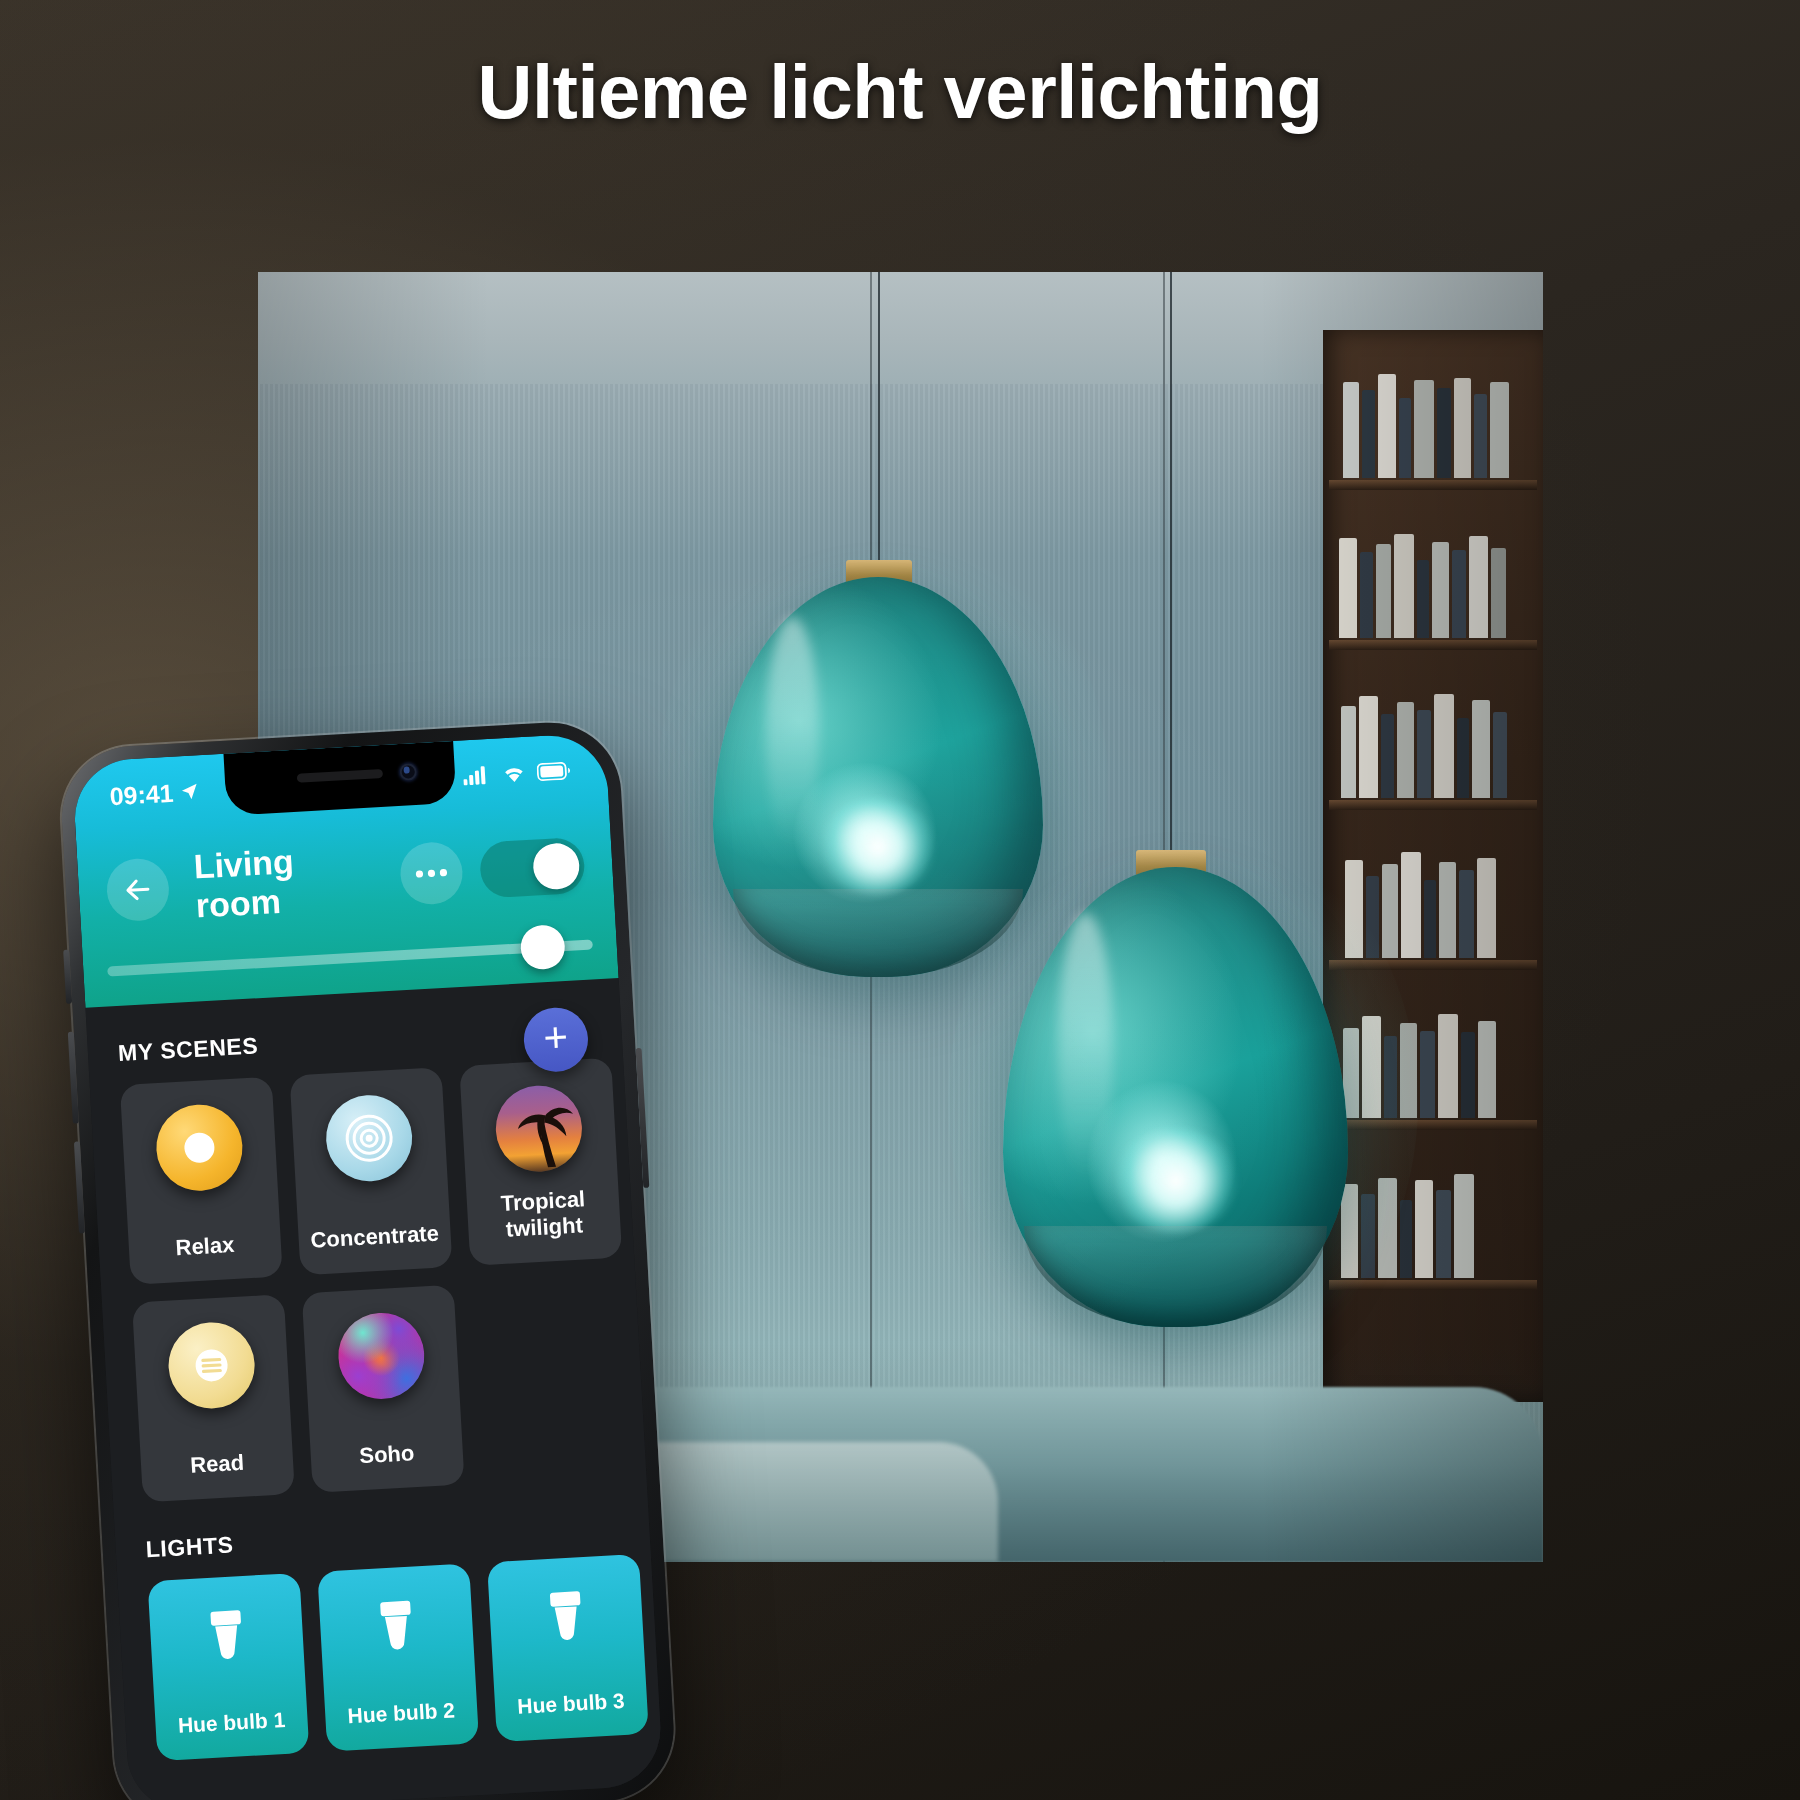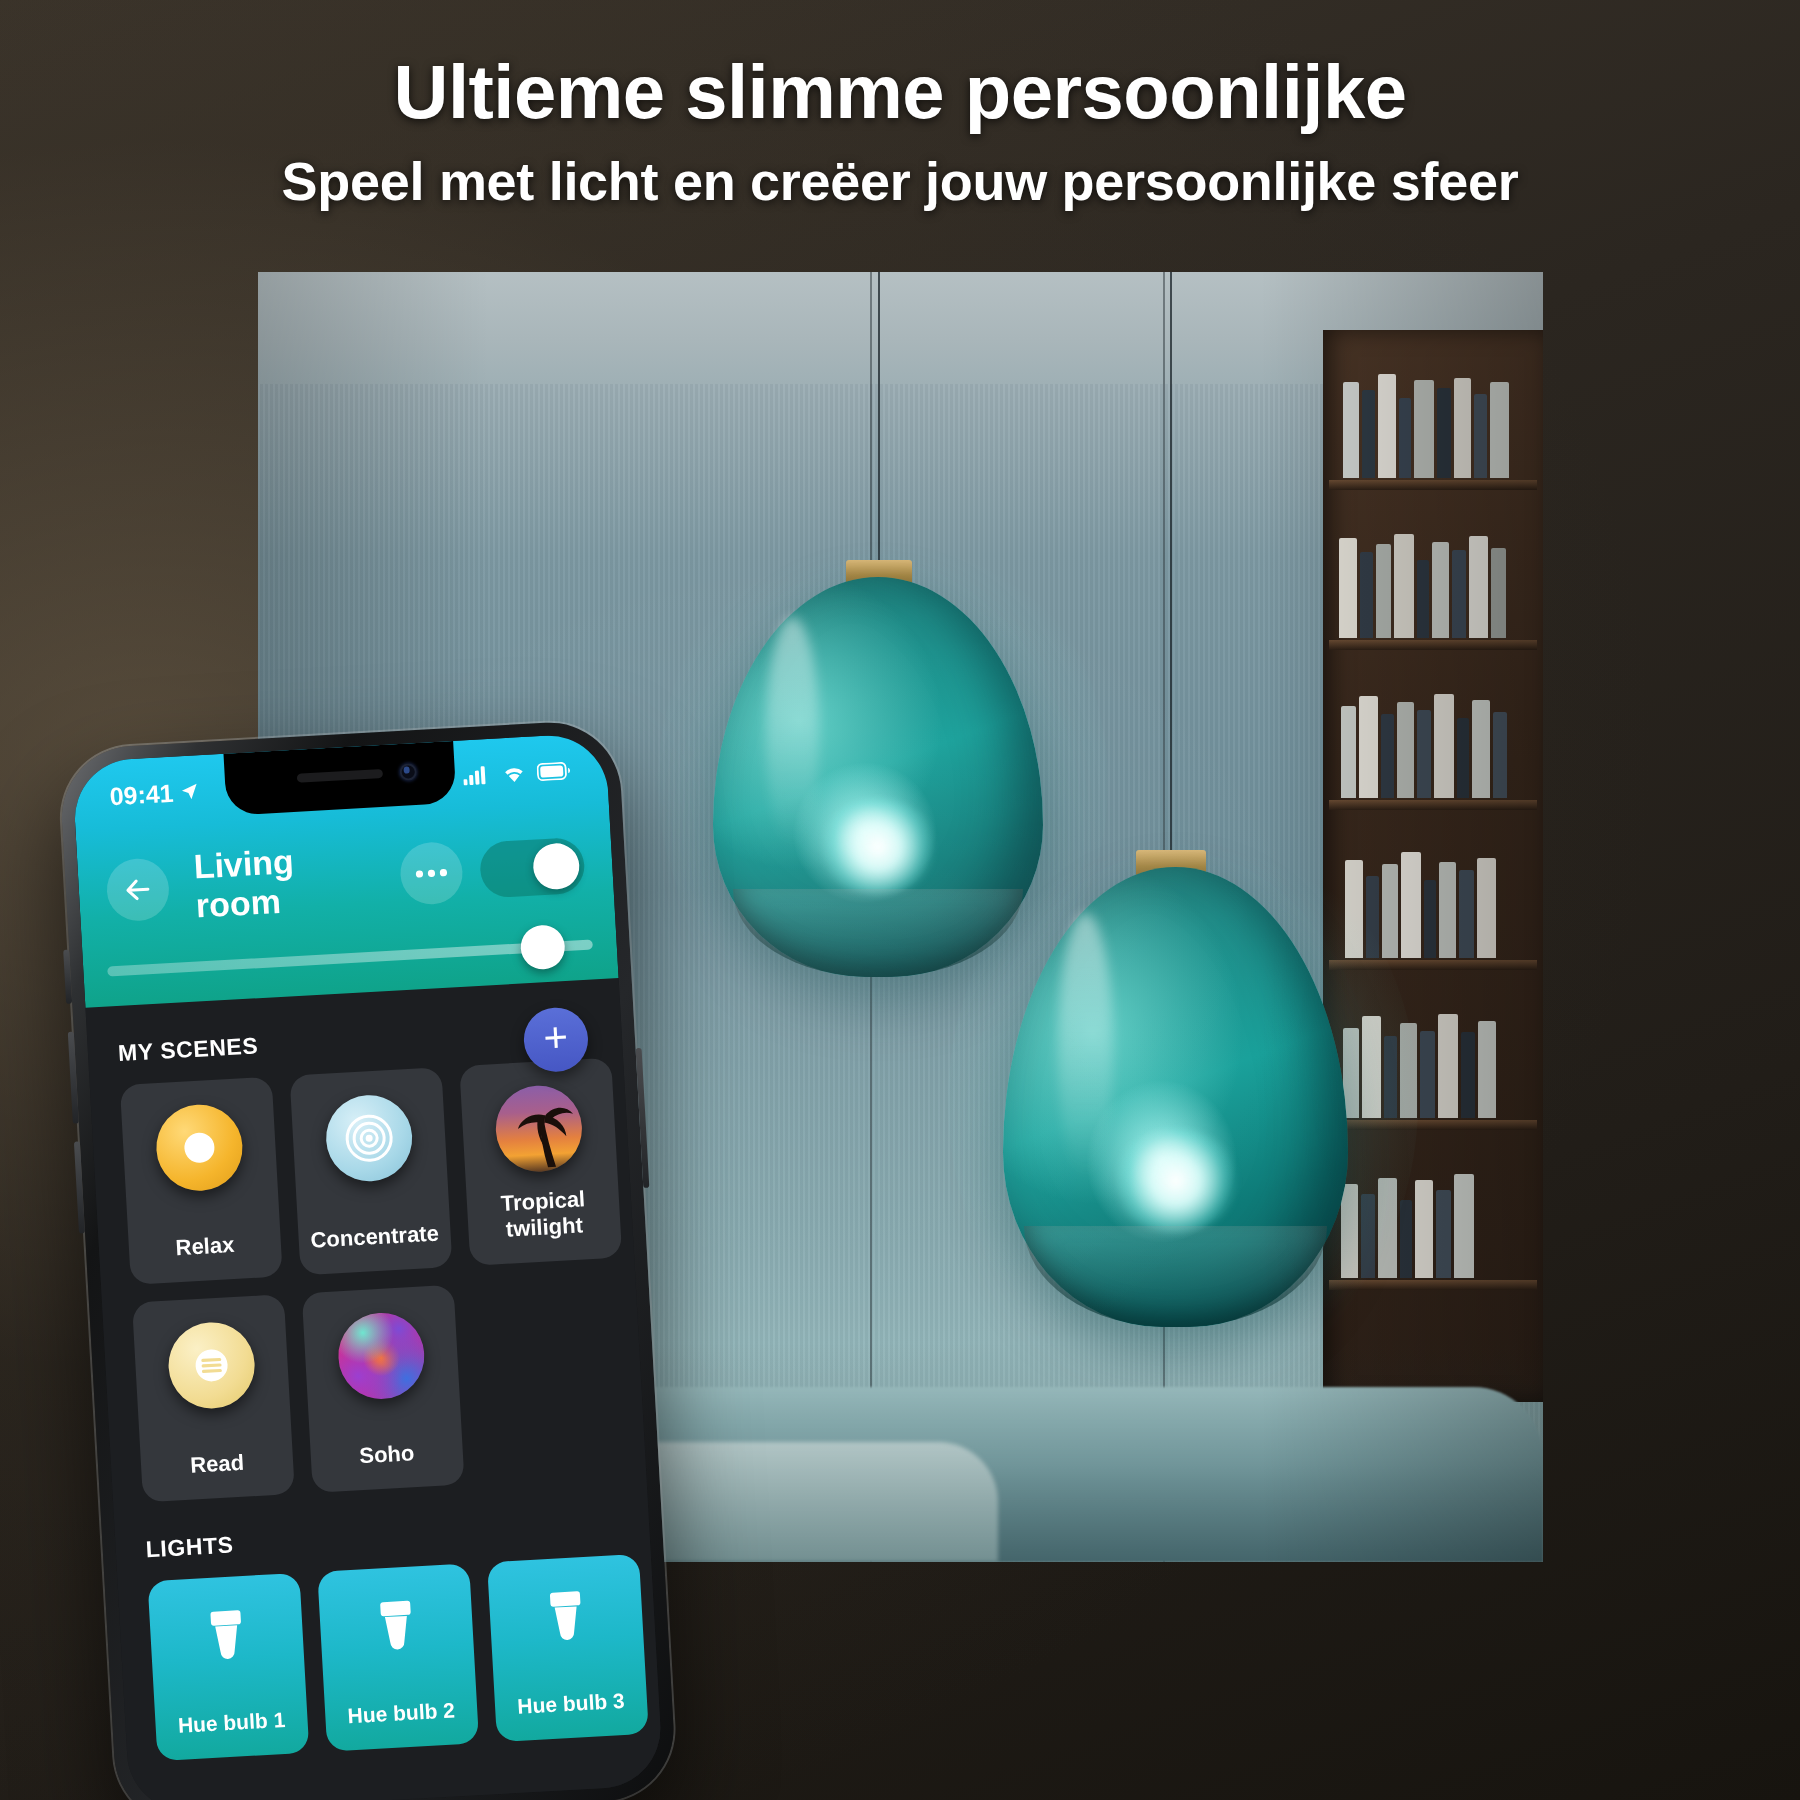--- a/index.html
+++ b/index.html
@@ -280,22 +280,21 @@
   .lightlabel{ color:#fff; font-size:21px; font-weight:700; margin-top:auto; margin-bottom:22px; }
 
   .bulbicon{ width:40px; height:62px; }
 </style>
 </head>
 <body>
 
 <div id="backdrop"></div>
 
 <div id="headline">
-  <div id="title">Ultieme slimme persoonlijke</div>
-  <div id="subtitle">Speel met licht en creëer jouw persoonlijke sfeer</div>
+  <div id="title">Ultieme licht verlichting</div>
 </div>
 
 <div id="room">
   <div id="wall"></div>
   <div id="wallstripes"></div>
   <div id="topband"></div>
 
   <div class="seam" style="left:612px;"></div>
   <div class="seam" style="left:905px;"></div>
 

